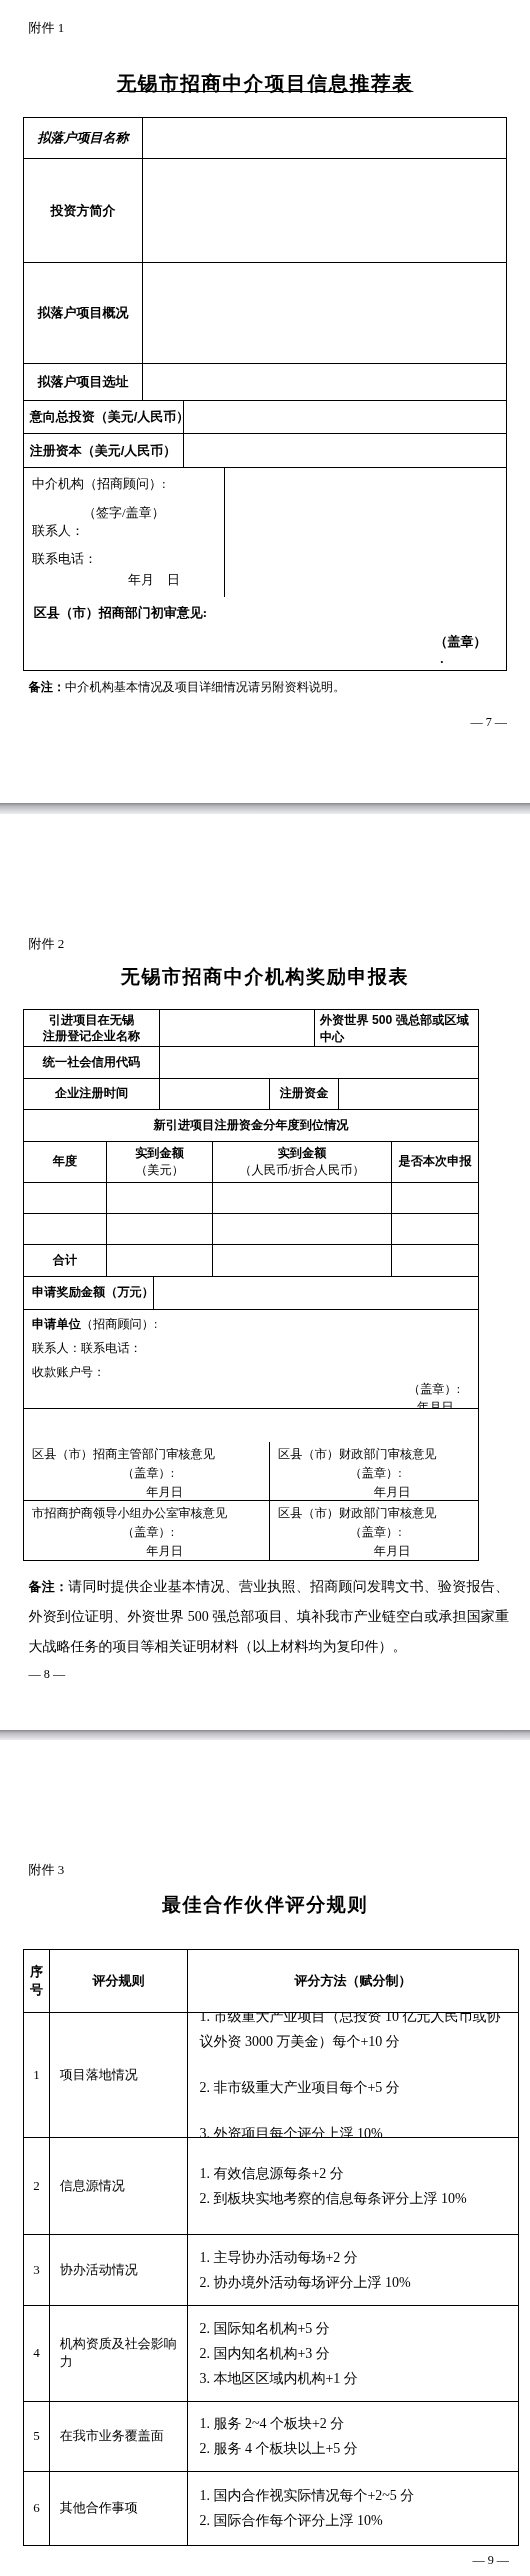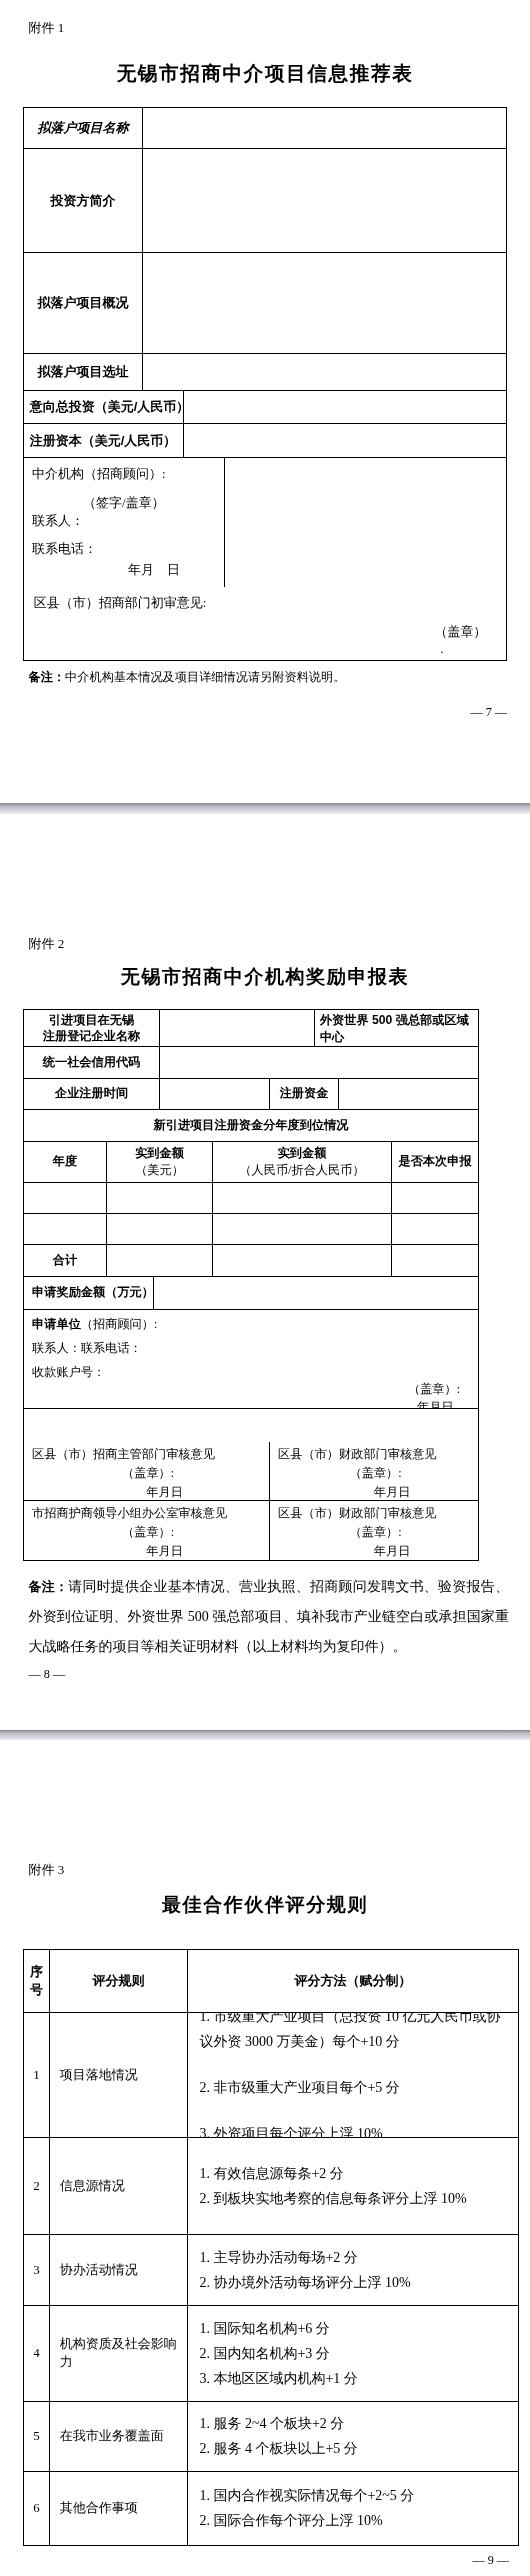--- a/index.html
+++ b/index.html
@@ -21,21 +21,21 @@
   .note2{margin-left:28.5px;margin-right:21px;font-size:14px;line-height:30px;text-align:justify;}
   .pn{font-size:12.2px;line-height:16.3px;}
   .colstack{display:flex;flex-direction:column;align-items:center;justify-content:center;text-align:center;}
   .methods{display:flex;flex-direction:column;justify-content:center;font-size:14px;line-height:25px;padding:1.6px 9.8px 1.6px 11.4px;}
 </style>
 </head>
 <body>
 
 <section class="page" style="height:803px;padding-top:19.6px;">
   <div class="attach">附件 1</div>
-  <div class="doc-title" style="margin-top:26px;">无锡市招商中介项目信息推荐表</div>
+  <div class="doc-title" style="margin-top:36px;text-decoration:underline;">无锡市招商中介项目信息推荐表</div>
 
   <div class="tbl" style="width:484px;margin-top:21px;">
     <div class="tr" style="height:41px;">
       <div class="td cc h" style="width:119px;font-size:13px;font-style:italic;">拟落户项目名称</div>
       <div class="td" style="flex:1;"></div>
     </div>
     <div class="tr" style="height:104px;">
       <div class="td cc h" style="width:119px;font-size:13px;">投资方简介</div>
       <div class="td" style="flex:1;"></div>
     </div>
@@ -56,21 +56,21 @@
       <div class="td" style="flex:1;"></div>
     </div>
     <div class="tr" style="height:202px;flex-direction:column;">
       <div class="td k" style="width:201px;font-size:13px;display:flex;flex-direction:column;padding:6.5px 4.9px 8.1px 8.1px;">
         <div>中介机构（招商顾问）:</div>
         <div style="margin-left:51px;margin-top:11.4px;">（签字/盖章）</div>
         <div style="margin-top:auto;">联系人：</div>
         <div style="margin-top:9.8px;">联系电话：</div>
         <div style="margin-left:96px;margin-top:3.3px;">年月　日</div>
       </div>
-      <div class="td k" style="flex:1;font-size:13px;display:flex;flex-direction:column;padding:6.5px 11.4px 8.1px 9.8px;">
+      <div class="td k" style="flex:1;font-size:13px;display:flex;flex-direction:column;padding:6.5px 11.4px 8.1px 9.8px;font-weight:bold;">
         <div>区县（市）招商部门初审意见:</div>
         <div style="text-align:right;margin-top:11.4px;margin-right:8.1px;">（盖章）</div>
         <div style="margin-top:auto;text-align:right;margin-right:51px;">.</div>
         <div style="margin-left:67px;margin-top:1.6px;">年月日</div>
       </div>
     </div>
   </div>
 
   <div class="note" style="margin-top:8.1px;">
     <span class="h" style="font-size:12.2px;">备注：</span><span class="k">中介机构基本情况及项目详细情况请另附资料说明。</span>
@@ -222,21 +222,21 @@
       <div class="td cl k" style="width:138px;font-size:13px;padding-left:9.8px;">协办活动情况</div>
       <div class="td methods k" style="flex:1;">
         <div>1. 主导协办活动每场+2 分</div>
         <div>2. 协办境外活动每场评分上浮 10%</div>
       </div>
     </div>
     <div class="tr" style="height:96px;">
       <div class="td cc k" style="width:26px;font-size:13px;">4</div>
       <div class="td cl k" style="width:138px;font-size:13px;padding-left:9.8px;">机构资质及社会影响力</div>
       <div class="td methods k" style="flex:1;">
-        <div>1. 国际知名机构+6 分</div>
+        <div>2. 国际知名机构+5 分</div>
         <div>2. 国内知名机构+3 分</div>
         <div>3. 本地区区域内机构+1 分</div>
       </div>
     </div>
     <div class="tr" style="height:70px;">
       <div class="td cc k" style="width:26px;font-size:13px;">5</div>
       <div class="td cl k" style="width:138px;font-size:13px;padding-left:9.8px;">在我市业务覆盖面</div>
       <div class="td methods k" style="flex:1;">
         <div>1. 服务 2~4 个板块+2 分</div>
         <div>2. 服务 4 个板块以上+5 分</div>

